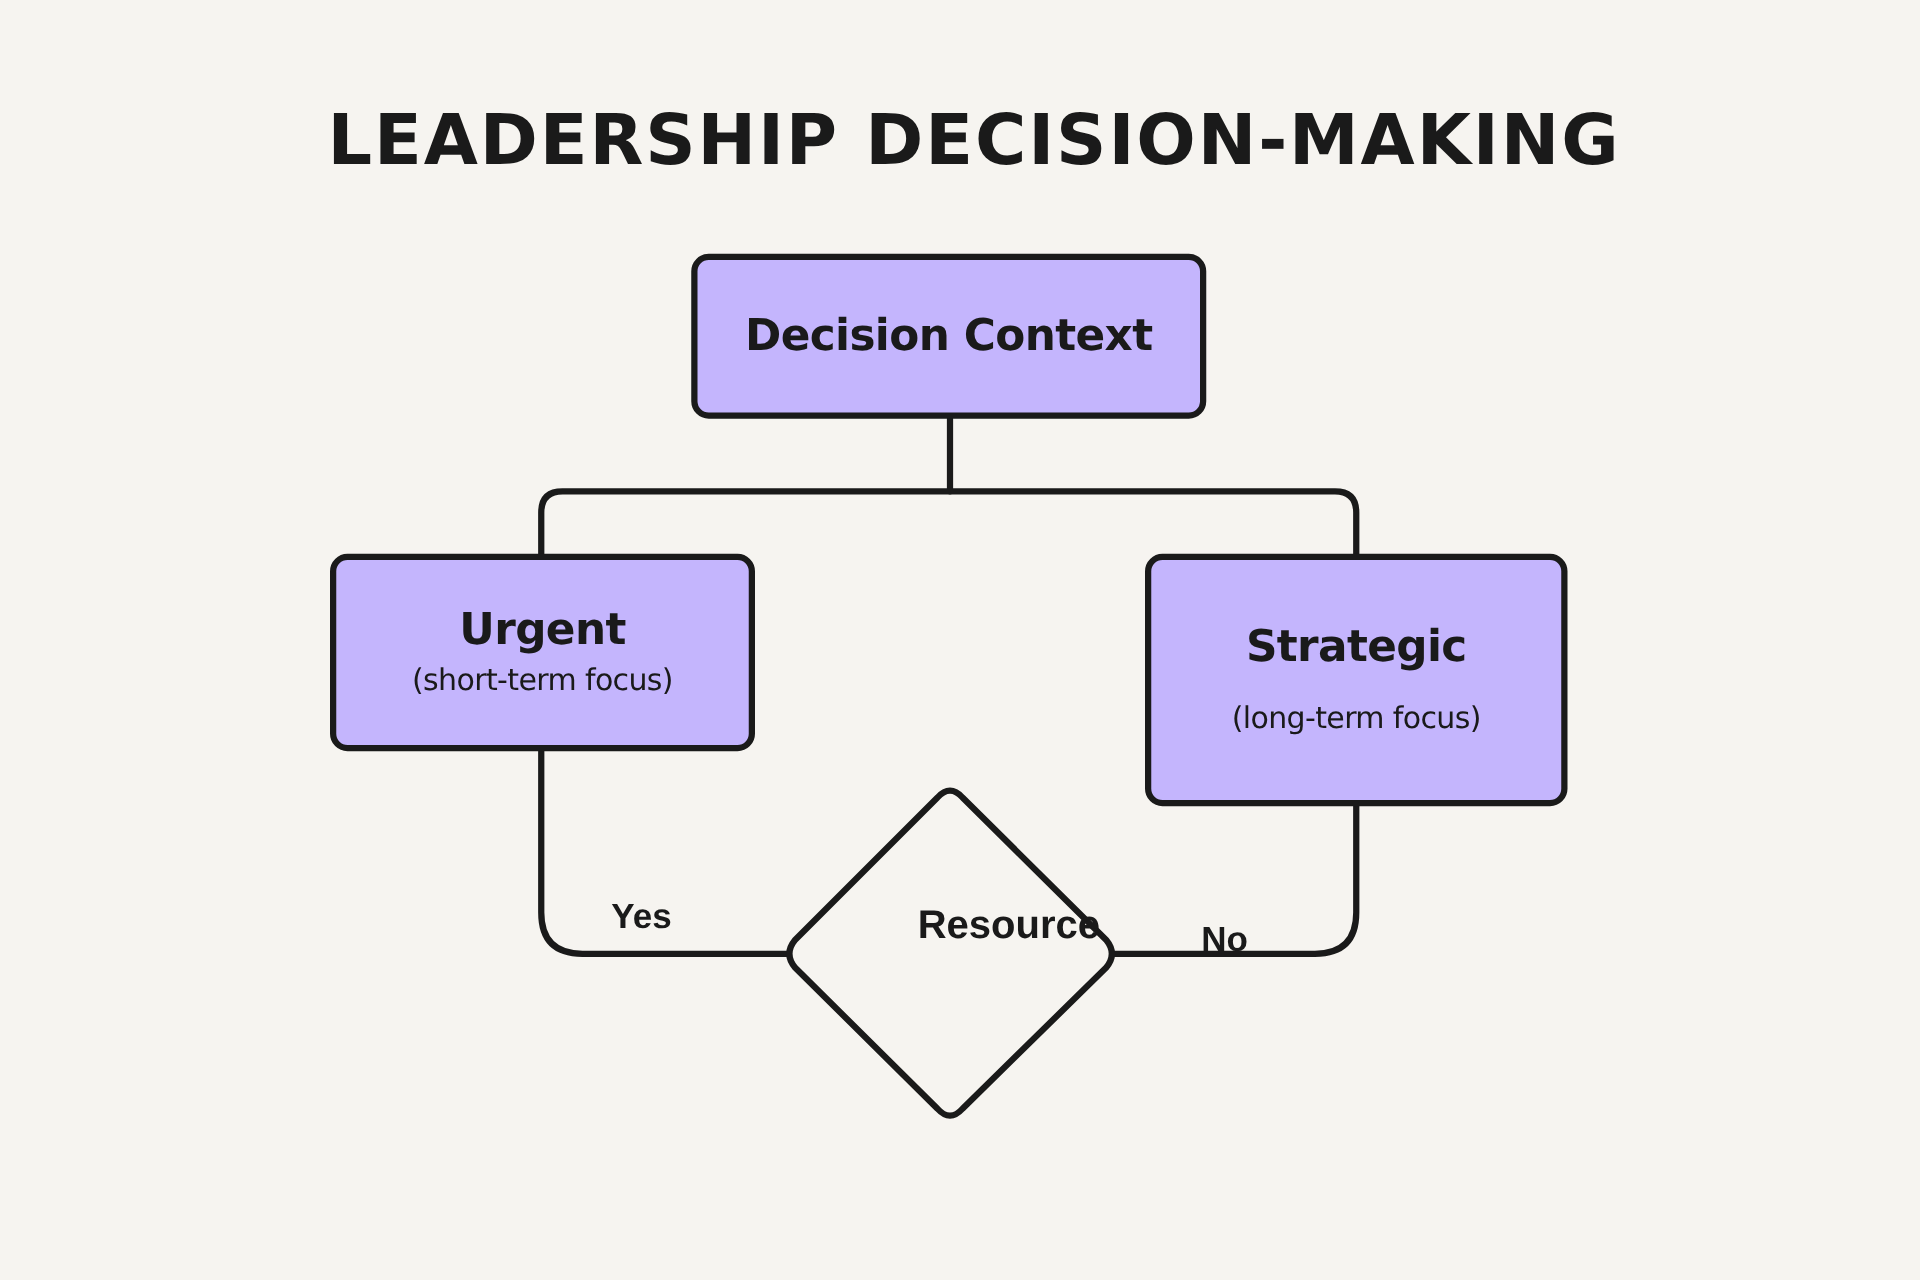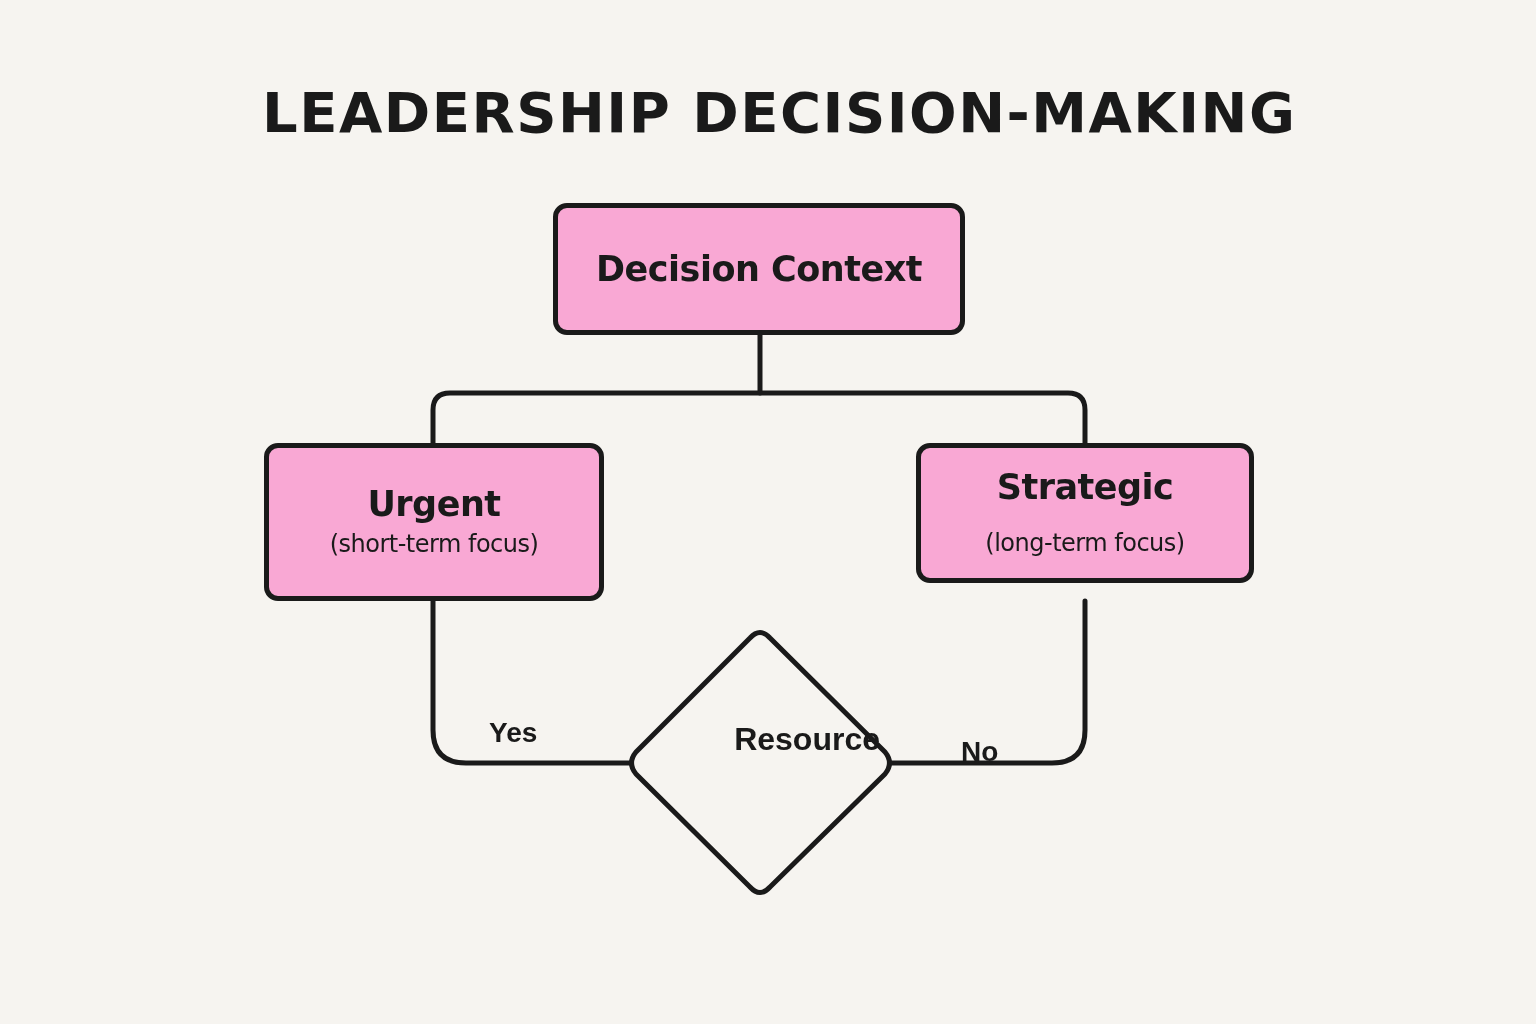--- a/index.html
+++ b/index.html
@@ -33,21 +33,21 @@
       left: 0;
       top: 0;
       width: 1536px;
       height: 1024px;
     }
     .box {
       position: absolute;
       box-sizing: border-box;
       border: 5px solid #1a1a1a;
       border-radius: 14px;
-      background: #f9a8d4;
+      background: #c4b5fd;
       display: flex;
       flex-direction: column;
       align-items: center;
       justify-content: center;
       text-align: center;
     }
     .box-context {
       left: 553px;
       top: 203px;
       width: 412px;
@@ -56,21 +56,21 @@
     .box-urgent {
       left: 264px;
       top: 443px;
       width: 340px;
       height: 158px;
     }
     .box-strategic {
       left: 916px;
       top: 443px;
       width: 338px;
-      height: 140px;
+      height: 202px;
       gap: 16px;
     }
     .box-title {
       font-family: "DejaVu Sans", sans-serif;
       font-weight: bold;
       font-size: 35px;
       line-height: 44px;
       letter-spacing: -0.5px;
     }
     .box-sub {

